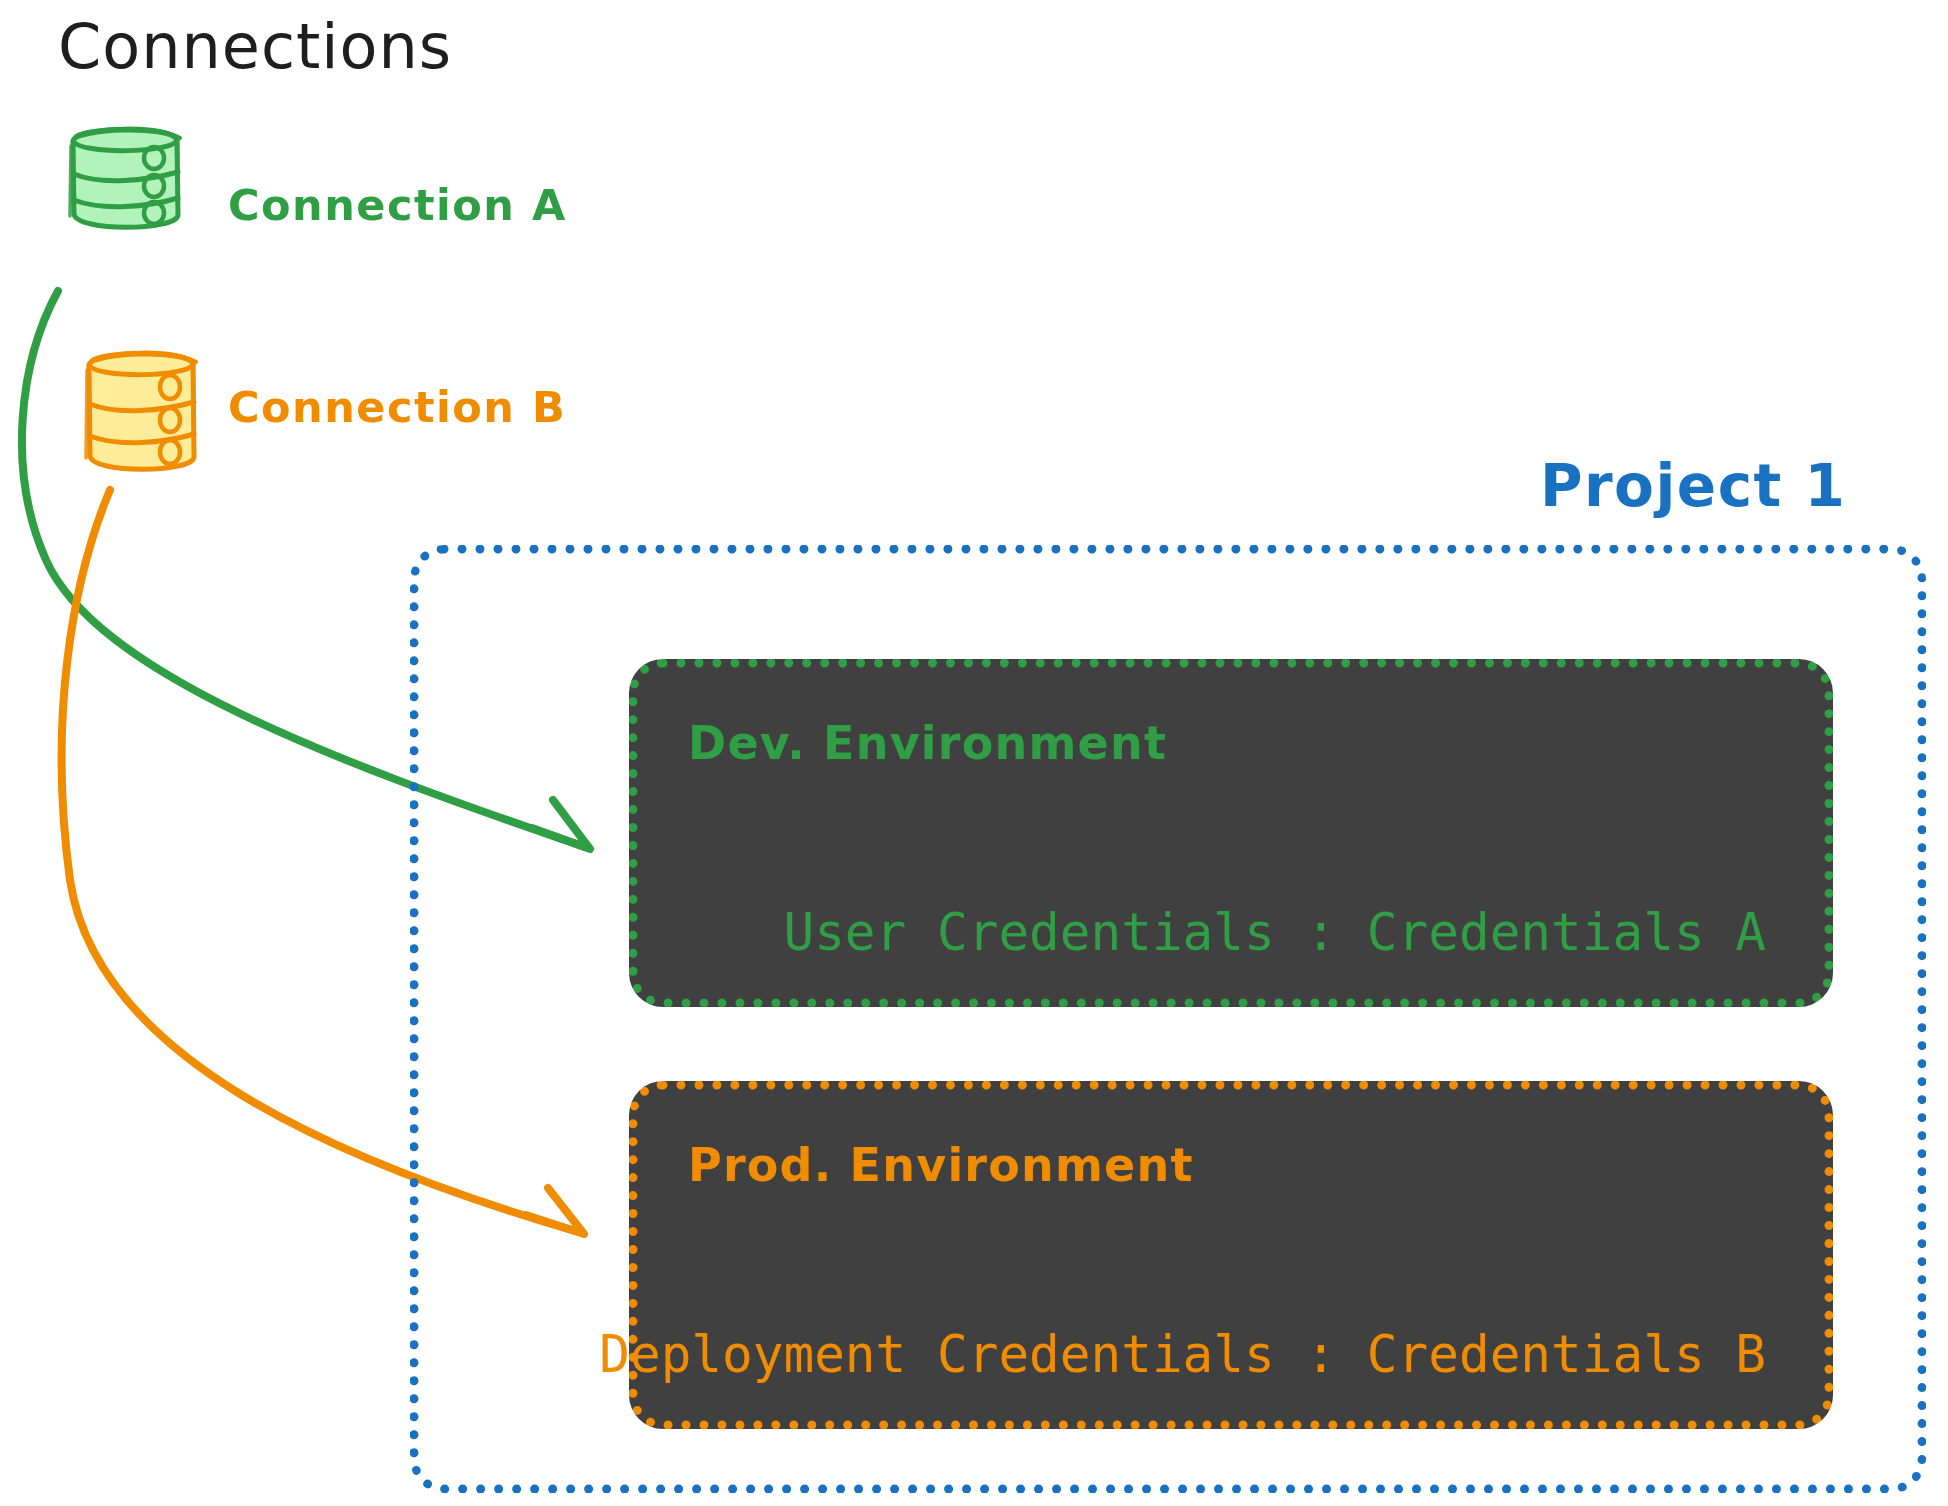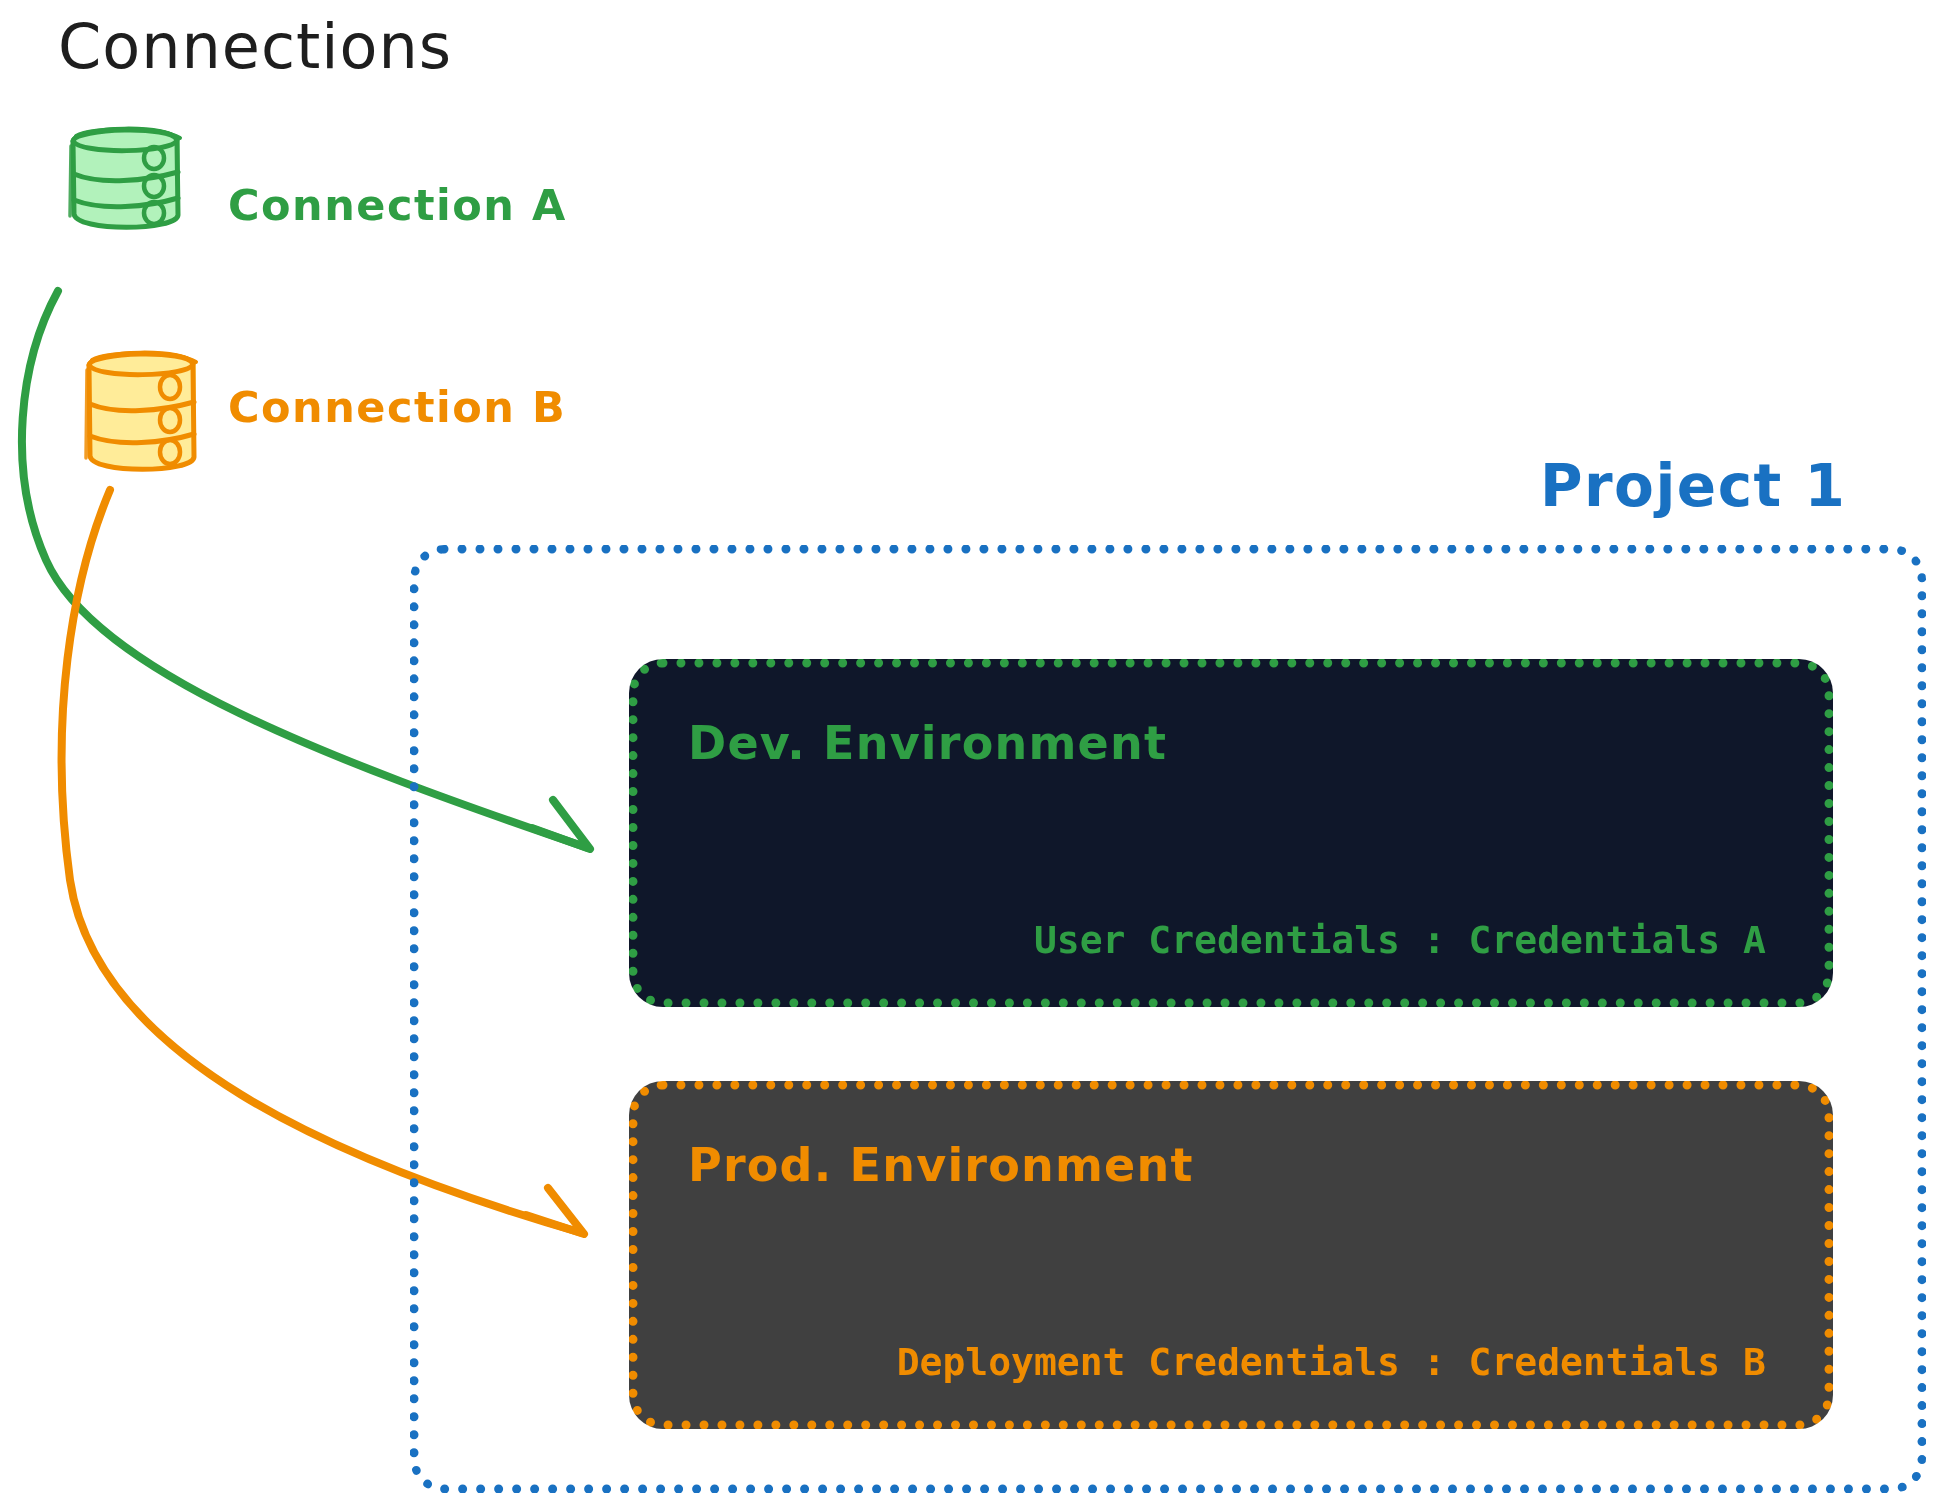--- a/index.html
+++ b/index.html
@@ -35,37 +35,37 @@
     position:absolute;left:410px;top:545px;width:1516px;height:948px;
     border:9px dotted #1971c2;border-radius:34px;box-sizing:border-box;
   }
 
   
   .env-card{
     position:absolute;box-sizing:border-box;border-radius:34px;
   }
   #dev-card{
     left:620px;top:650px;width:1204px;height:348px;
-    border:9px dotted #2f9e44;background:#0f172a;
+    border:9px dotted #2f9e44;background:#404040;
   }
   #prod-card{
     left:620px;top:1072px;width:1204px;height:348px;
     border:9px dotted #f08c00;background:#404040;
   }
   .env-title{
     position:absolute;font-size:46px;font-weight:600;letter-spacing:1.2px;
     font-family:"DejaVu Sans", sans-serif;white-space:nowrap;
   }
   #dev-title{left:50px;top:48px;color:#2f9e44;}
   #prod-title{left:50px;top:48px;color:#f08c00;}
 
   .cred-line{
     position:absolute;right:58px;bottom:36px;
     font-family:"DejaVu Sans Mono", monospace;
-    font-size:38px;font-weight:700;white-space:nowrap;letter-spacing:0px;
+    font-size:51px;font-weight:400;white-space:nowrap;letter-spacing:0px;
   }
   #dev-cred{color:#2f9e44;}
   #prod-cred{color:#f08c00;}
 </style>
 </head>
 <body>
 
 <div id="stage">
 
   <div id="title" class="hand">Connections</div>

